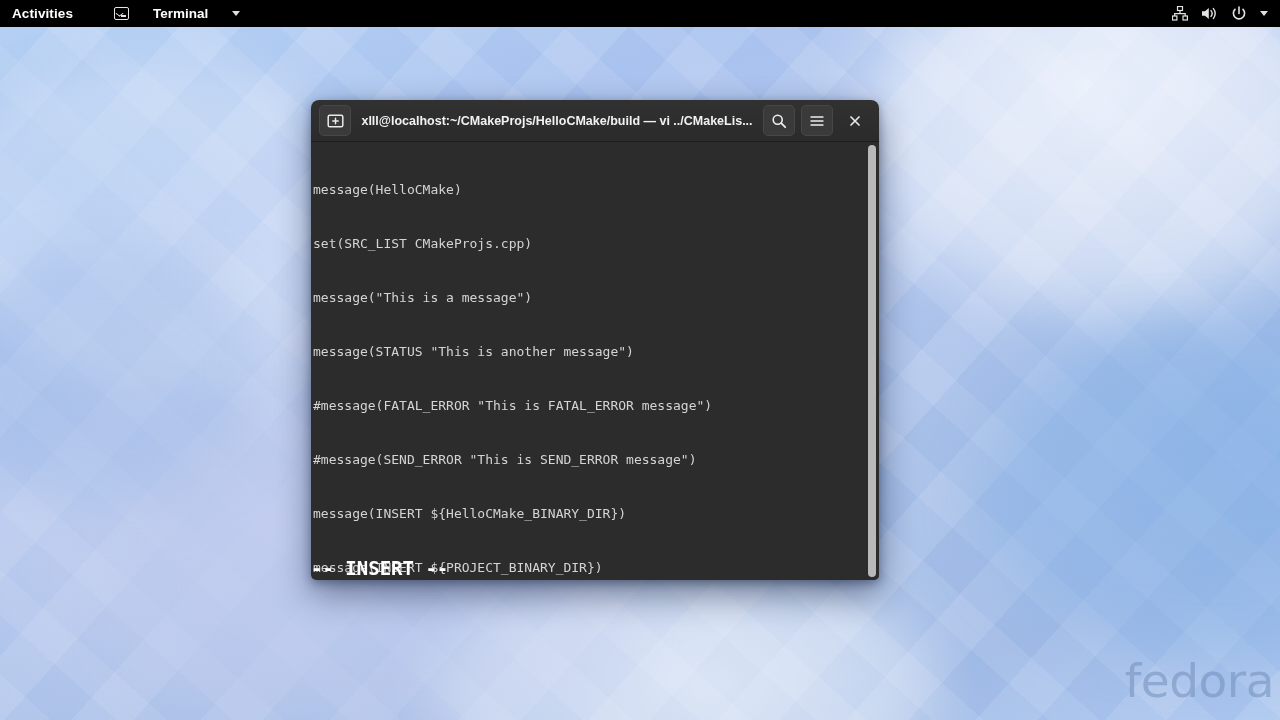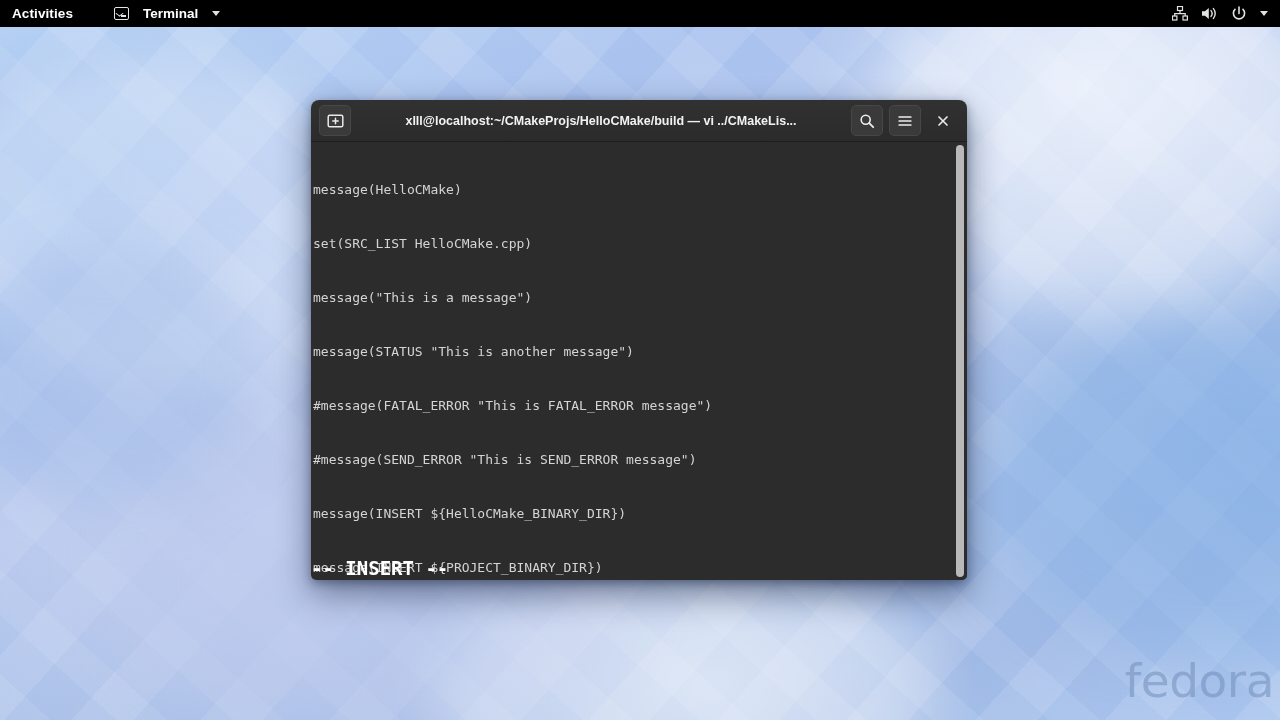--- a/index.html
+++ b/index.html
@@ -55,21 +55,21 @@
     height: 27px;
     line-height: 27px;
     font-weight: 600;
     color: #ffffff;
     letter-spacing: 0.1px;
     font-size: 13.5px;
   }
   #app-menu {
     display: flex;
     align-items: center;
-    gap: 14px;
+    gap: 24px;
     height: 27px;
     padding: 0 8px;
     margin-left: 22px;
   }
   #app-menu .app-name {
     font-weight: 600;
     font-size: 13.5px;
     color: #ffffff;
   }
   .term-glyph {
@@ -119,21 +119,21 @@
     gap: 13px;
     padding-right: 12px;
   }
   #tray svg { display: block; }
 
   
   #terminal-window {
     position: absolute;
     left: 311px;
     top: 100px;
-    width: 656px;
+    width: 568px;
     height: 480px;
     border-radius: 8px 8px 5px 5px;
     box-shadow: 0 14px 34px rgba(10,20,50,0.48), 0 3px 10px rgba(10,20,50,0.35);
     overflow: hidden;
     display: flex;
     flex-direction: column;
     z-index: 20;
   }
 
   #titlebar {
@@ -314,21 +314,21 @@
           <svg width="14" height="14" viewBox="0 0 14 14">
             <path d="M3 3 L11 11 M11 3 L3 11" stroke="#e8e8e8" stroke-width="1.7" stroke-linecap="round"></path>
           </svg>
         </div>
       </div>
     </div>
 
     <div id="term-body">
       <div id="term-text">
         <div class="code-line">message(HelloCMake)</div>
-        <div class="code-line">set(SRC_LIST HelloCMake.cpp)</div>
+        <div class="code-line">set(SRC_LIST CMakeProjs.cpp)</div>
         <div class="code-line">message("This is a message")</div>
         <div class="code-line">message(STATUS "This is another message")</div>
         <div class="code-line">#message(FATAL_ERROR "This is FATAL_ERROR message")</div>
         <div class="code-line">#message(SEND_ERROR "This is SEND_ERROR message")</div>
         <div class="code-line">message(INSERT ${HelloCMake_BINARY_DIR})</div>
         <div class="code-line">message(INSERT ${PROJECT_BINARY_DIR})</div>
         
         
         
         

